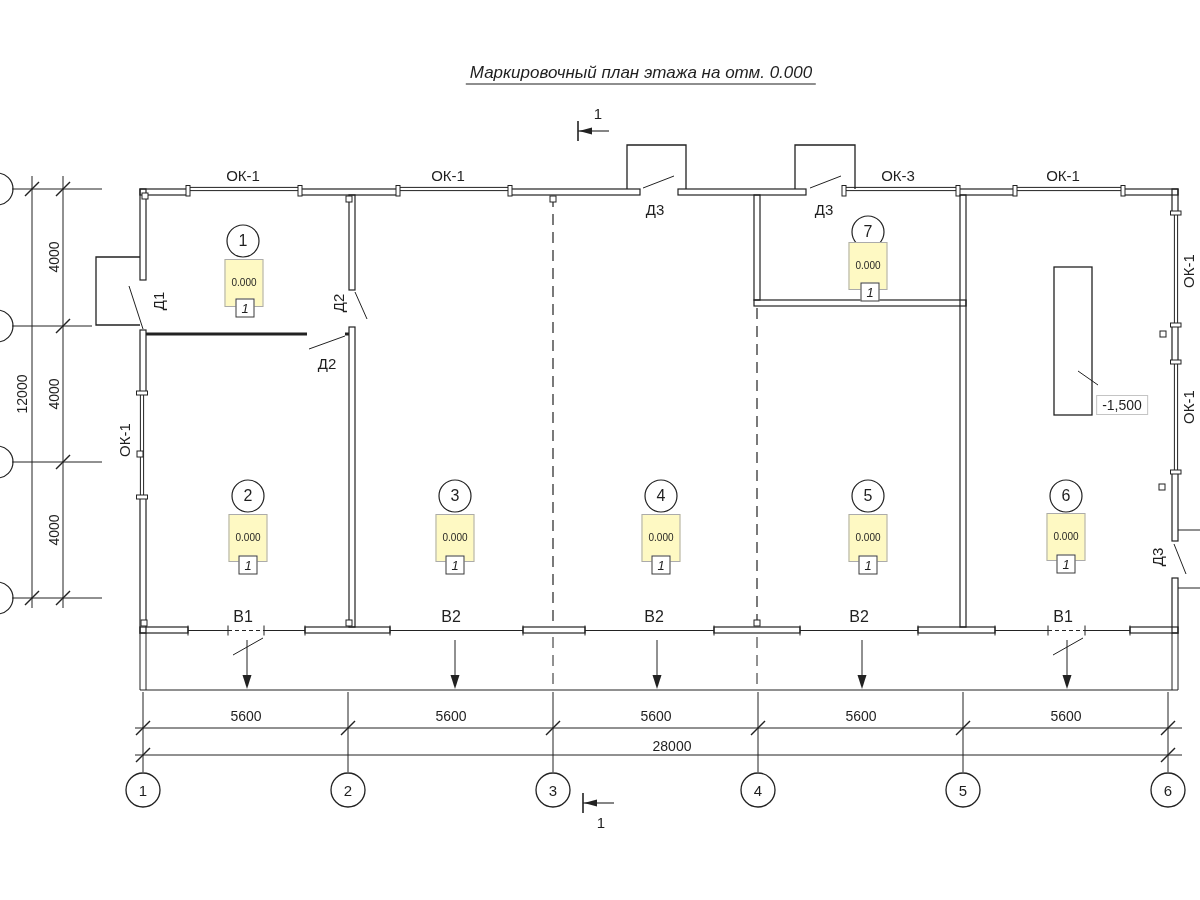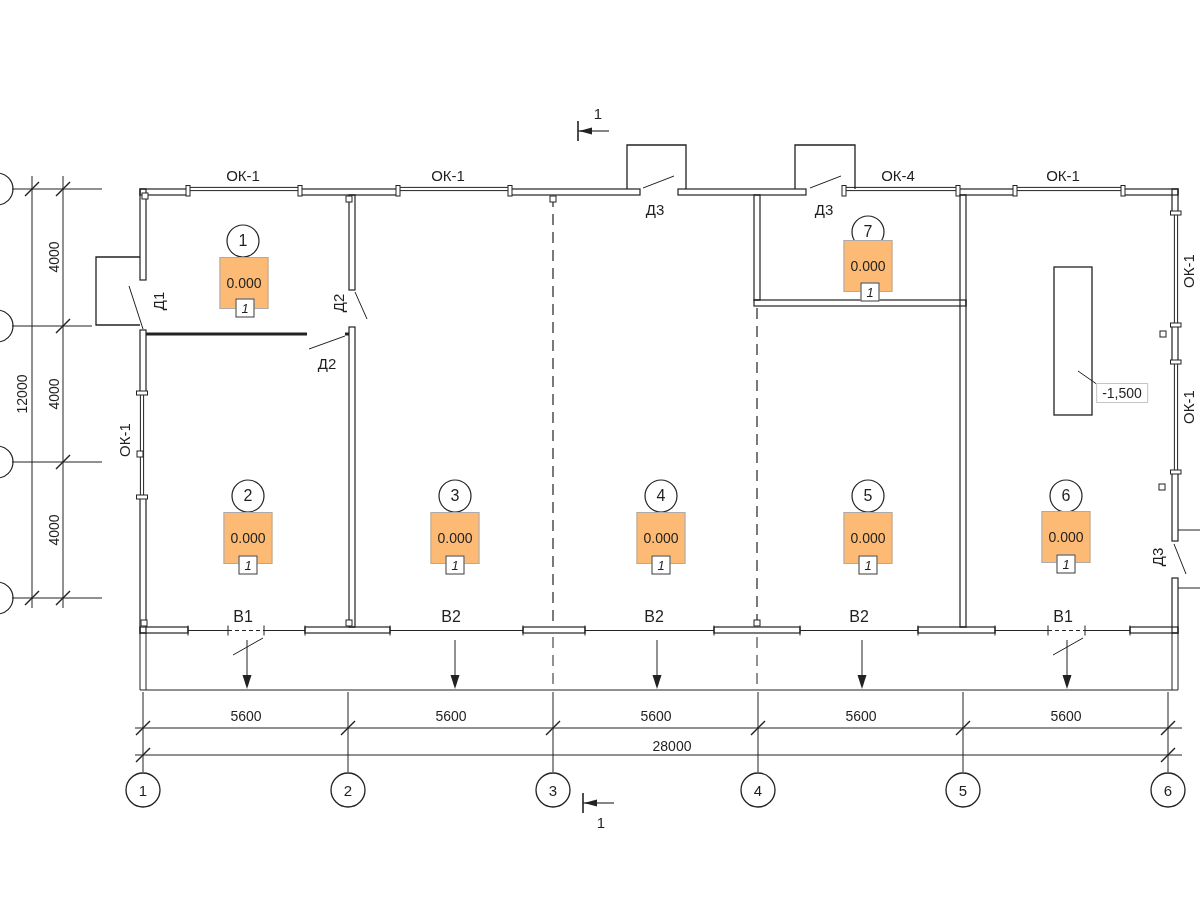--- a/index.html
+++ b/index.html
@@ -8,27 +8,27 @@
   .canvas svg{position:absolute;left:0;top:0;}
   .lbl{position:absolute;transform:translate(-50%,-50%);font-size:15px;line-height:1;
        white-space:nowrap;color:#1f1f1f;}
   .rot{transform:translate(-50%,-50%) rotate(-90deg);}
   .title{font-size:17px;font-style:italic;border-bottom:1.3px solid #1f1f1f;padding:0 4px 3px 4px;}
   .dim{font-size:14px;}
   .axis-num{font-size:15px;}
   .room-num{font-size:16px;}
   .sec{font-size:15px;}
   .drain{font-size:16px;}
-  .elev{position:absolute;transform:translate(-50%,-50%);border:1px solid #ababab;background:#fdba74;
-        padding:18px 6px;font-size:14px;line-height:1;}
+  .elev{position:absolute;transform:translate(-50%,-50%);border:1px solid #ababab;background:#fef9c3;
+        padding:18px 6px;font-size:10px;line-height:1;}
   .ftype{position:absolute;transform:translate(-50%,-50%);border:1.3px solid #3a3a3a;background:#fff;
          width:17px;height:17px;display:flex;align-items:center;justify-content:center;
          font-style:italic;font-size:13px;line-height:1;}
   .pitlbl{position:absolute;transform:translate(-50%,-50%);border:1px solid #c4c4c4;background:#fff;
-          padding:2px 5px;font-size:14px;line-height:1;}
+          padding:2px 5px;font-size:14px;line-height:1;margin-top:12px;}
 </style>
 </head>
 <body>
 
 <div class="canvas">
 
   <svg width="1200" height="900" viewBox="0 0 1200 900">
     <g stroke="#222" stroke-width="1.2" fill="none">
 
       <line x1="578" y1="121" x2="578" y2="141" stroke-width="1.6"></line>
@@ -239,27 +239,28 @@
           <rect x="346" y="620" width="6" height="6"></rect>
         <rect x="754" y="620" width="6" height="6"></rect>
           <rect x="1160" y="331" width="6" height="6"></rect>
         <rect x="1159" y="484" width="6" height="6"></rect>
           <rect x="137" y="451" width="6" height="6"></rect>
         <rect x="141" y="620" width="6" height="6"></rect>
       </g>
     </g>
   </svg>
 
+  <div class="lbl title" style="left:641px;top:74px">Маркировочный план этажа на отм. 0.000</div>
 
   <div class="lbl sec" style="left:598px;top:113px">1</div>
   <div class="lbl sec" style="left:601px;top:822px">1</div>
 
   <div class="lbl" style="left:243px;top:175px">ОК-1</div>
   <div class="lbl" style="left:448px;top:175px">ОК-1</div>
-  <div class="lbl" style="left:898px;top:175px">ОК-4</div>
+  <div class="lbl" style="left:898px;top:175px">ОК-3</div>
   <div class="lbl" style="left:1063px;top:175px">ОК-1</div>
 
   <div class="lbl rot" style="left:124px;top:440px">ОК-1</div>
   <div class="lbl rot" style="left:1188px;top:271px">ОК-1</div>
   <div class="lbl rot" style="left:1188px;top:407px">ОК-1</div>
 
   <div class="lbl rot" style="left:158px;top:301px">Д1</div>
   <div class="lbl rot" style="left:338px;top:303px">Д2</div>
   <div class="lbl" style="left:327px;top:363px">Д2</div>
   <div class="lbl" style="left:655px;top:209px">Д3</div>

